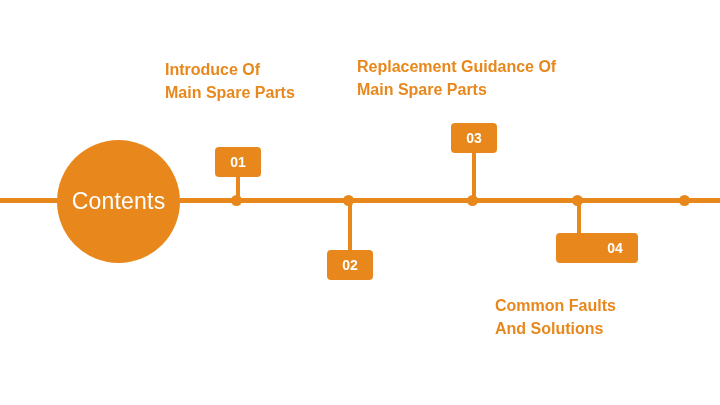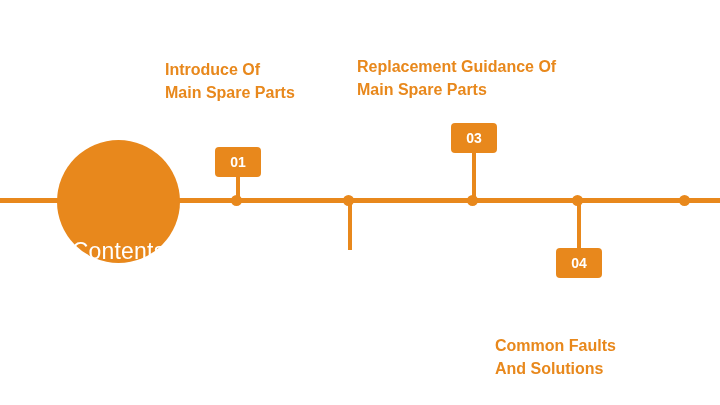--- a/index.html
+++ b/index.html
@@ -33,21 +33,21 @@
   
   .contents-circle {
     position: absolute;
     left: 57px;
     top: 140px;
     width: 123px;
     height: 123px;
     border-radius: 50%;
     background: #E8881C;
     display: flex;
-    align-items: flex-end;
+    align-items: center;
     justify-content: center;
   }
   .contents-label {
     color: #ffffff;
     font-size: 23px;
     font-weight: 400;
     letter-spacing: 0.2px;
     line-height: 1;
     white-space: nowrap;
   }
@@ -114,22 +114,23 @@
   <div class="node-dot" style="left:679px;"></div>
 
   <div class="contents-circle">
     <span class="contents-label">Contents</span>
   </div>
 
   <div class="caption" style="left:165px; top:58px; width:145px;">Introduce Of
 Main Spare Parts</div>
   <div class="num-pill" style="left:215px; top:123px;margin-top:24px;">01</div>
 
+  <div class="num-pill" style="left:327px; top:250px;">02</div>
 
   <div class="caption" style="left:357px; top:55px; width:230px;">Replacement Guidance Of
 Main Spare Parts</div>
   <div class="num-pill" style="left:451px; top:123px;">03</div>
 
-  <div class="num-pill" style="left:556px; top:248px;">04</div>
-  <div class="caption" style="left:495px; top:294px; width:170px;margin-top:40px;">Common Faults
+  <div class="num-pill" style="left:556px; top:233px;padding-left:36px;">04</div>
+  <div class="caption" style="left:495px; top:294px; width:170px;">Common Faults
 And Solutions</div>
 
 </div>
 
 </body></html>

